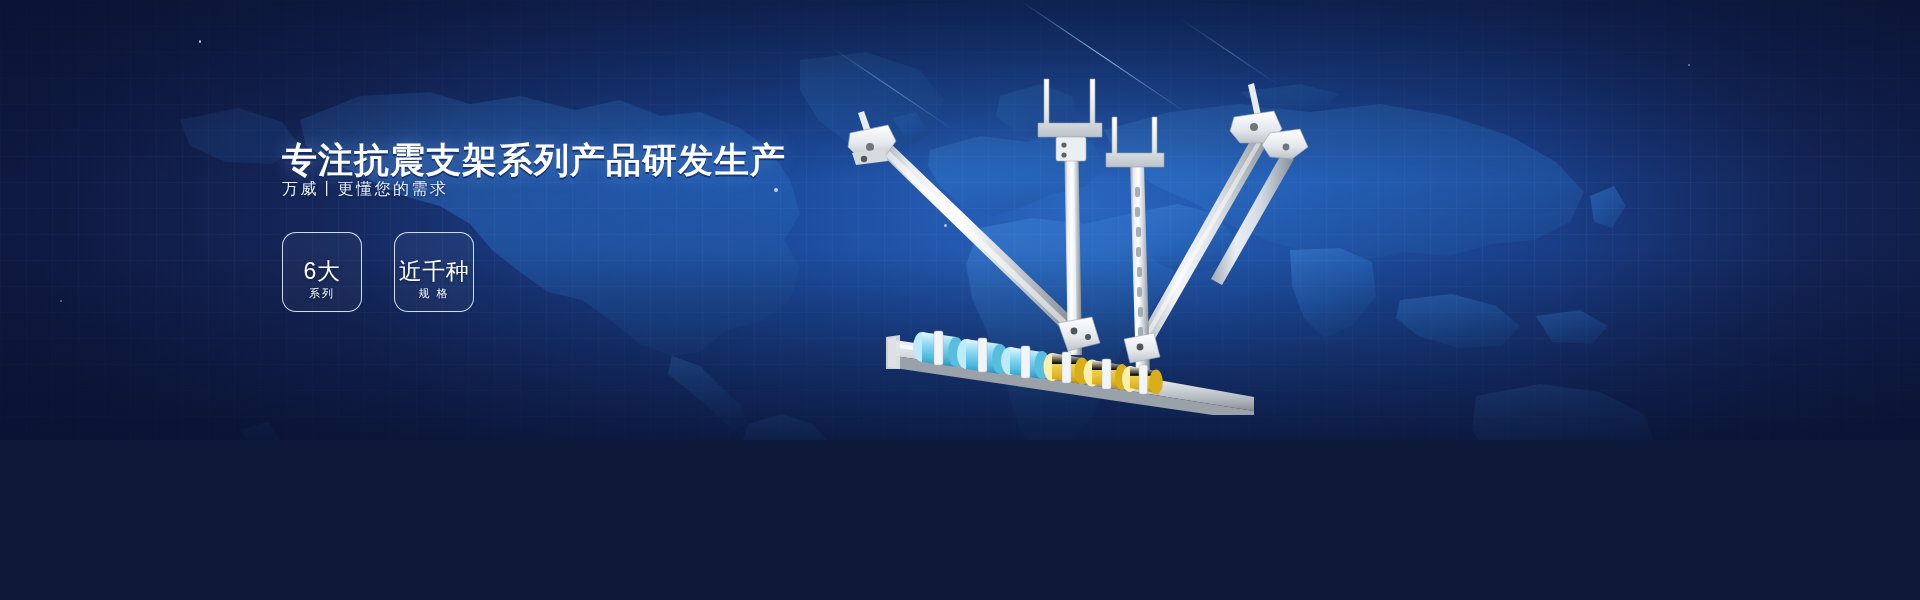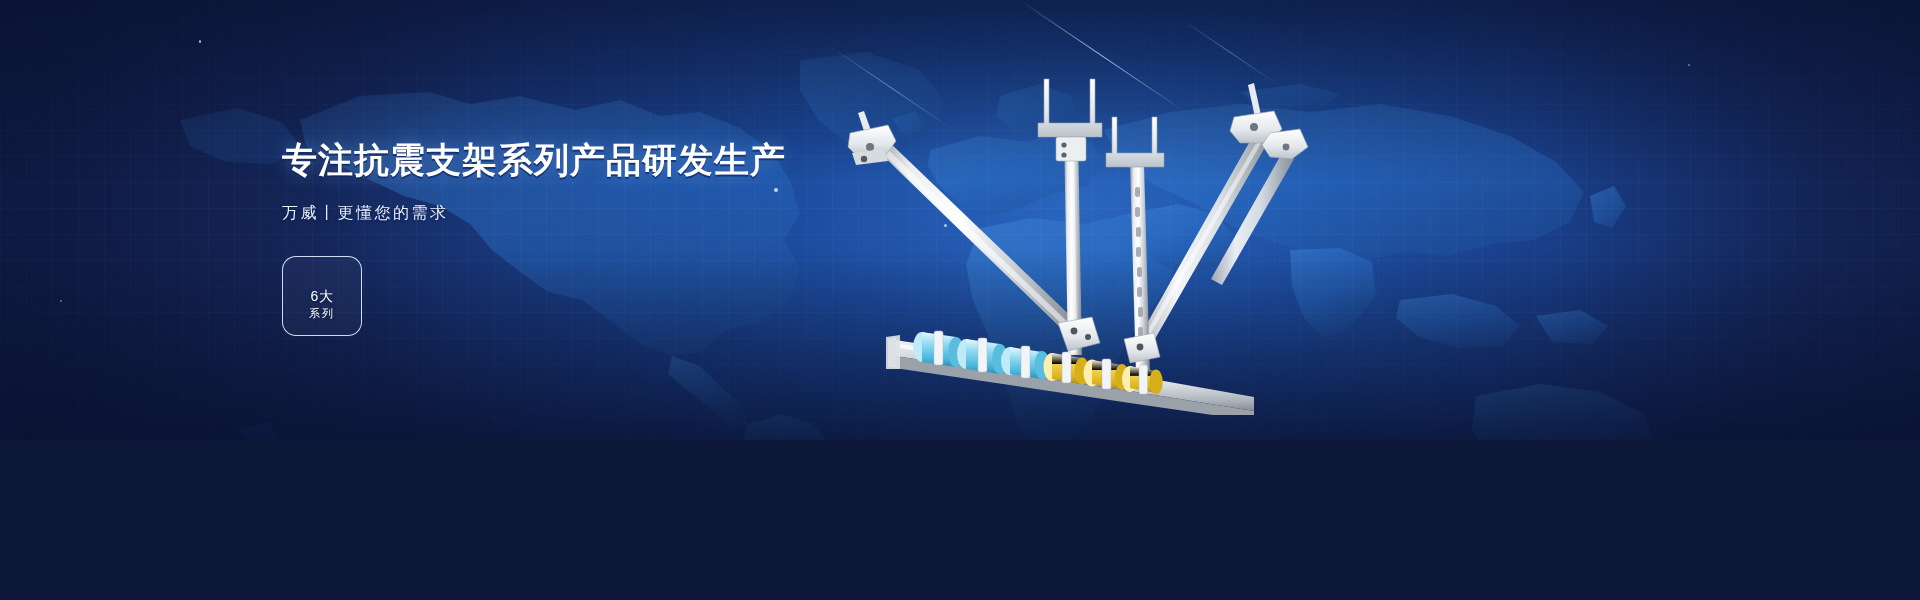--- a/index.html
+++ b/index.html
@@ -40,32 +40,32 @@
   .product svg{display:block;}
 
   
   .copy{position:absolute;left:282px;top:140px;width:520px;}
   .headline{
     font-size:35px;font-weight:bold;color:#ffffff;letter-spacing:1px;
     line-height:1.12;white-space:nowrap;
     text-shadow:0 2px 0 rgba(16,40,96,.75), 0 0 18px rgba(120,175,255,.45);
   }
   .subtitle{
-    margin-top:24px;font-size:16px;color:#e8f0ff;letter-spacing:2.5px;
+    font-size:16px;color:#e8f0ff;letter-spacing:2.5px;
     text-shadow:0 1px 3px rgba(10,26,66,.8);
   }
   .badges{margin-top:32px;display:flex;gap:32px;}
   .badge{
     width:78px;height:78px;border:1px solid rgba(223,236,255,.92);
     border-radius:14px;display:flex;flex-direction:column;
     align-items:center;justify-content:center;gap:5px;
     color:#ffffff;background:rgba(255,255,255,.035);
     text-shadow:0 1px 3px rgba(10,26,66,.75);
   }
-  .badge .b1{font-size:14px;line-height:1;letter-spacing:.5px;margin-top:15px;}
+  .badge .b1{font-size:23px;line-height:1;letter-spacing:.5px;margin-top:15px;}
   .badge .b2{font-size:11px;line-height:1;letter-spacing:2px;}
 </style>
 </head>
 <body>
 
 <div class="banner">
 
   <div class="bg-base"></div>
 
   <svg class="worldmap" viewBox="0 0 1920 600" xmlns="http://www.w3.org/2000/svg">
@@ -320,17 +320,21 @@
     <div class="subtitle">万威丨更懂您的需求</div>
 
     <div class="badges">
 
       <div class="badge">
         <span class="b1">6大</span>
         <span class="b2">系列</span>
       </div>
 
 
+      <div class="badge">
+        <span class="b1">近千种</span>
+        <span class="b2">规 格</span>
+      </div>
 
     </div>
   </div>
 
 </div>
 
 </body></html>

